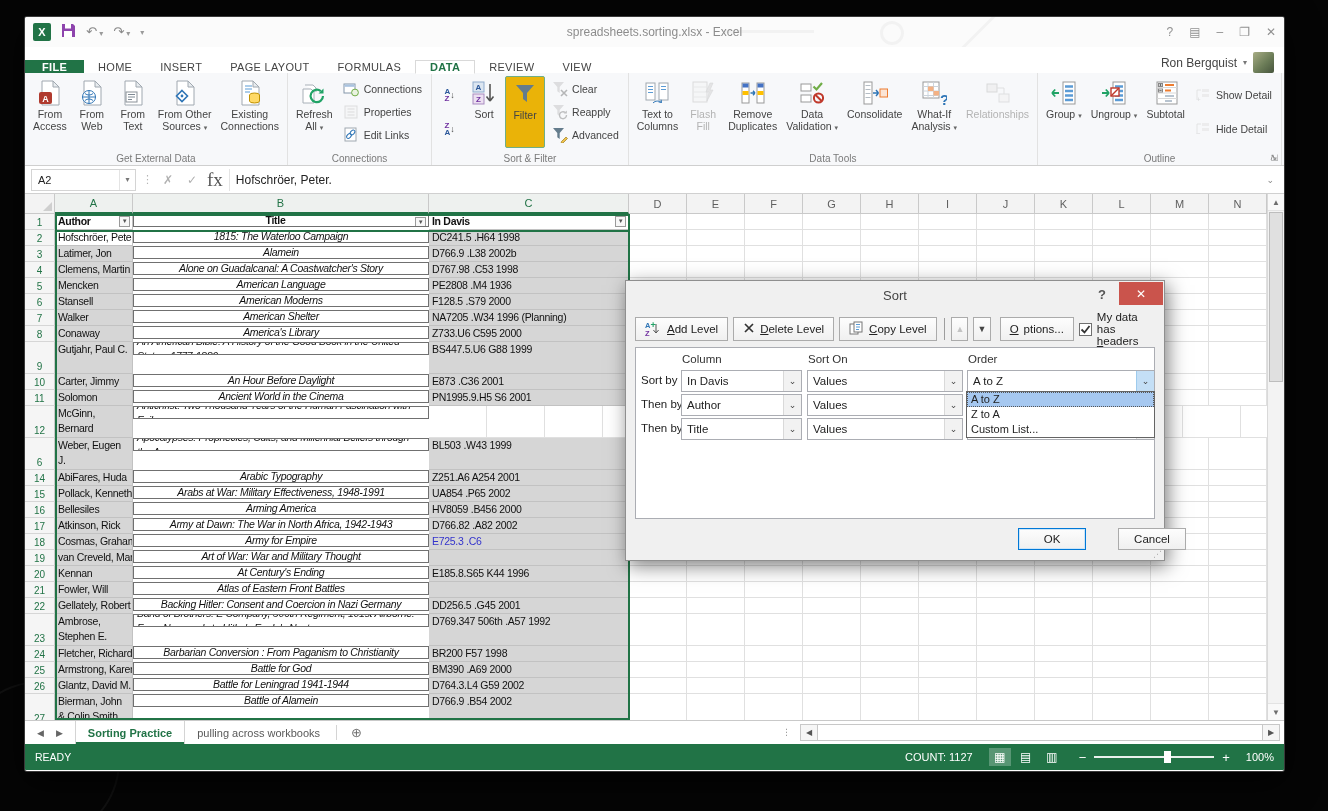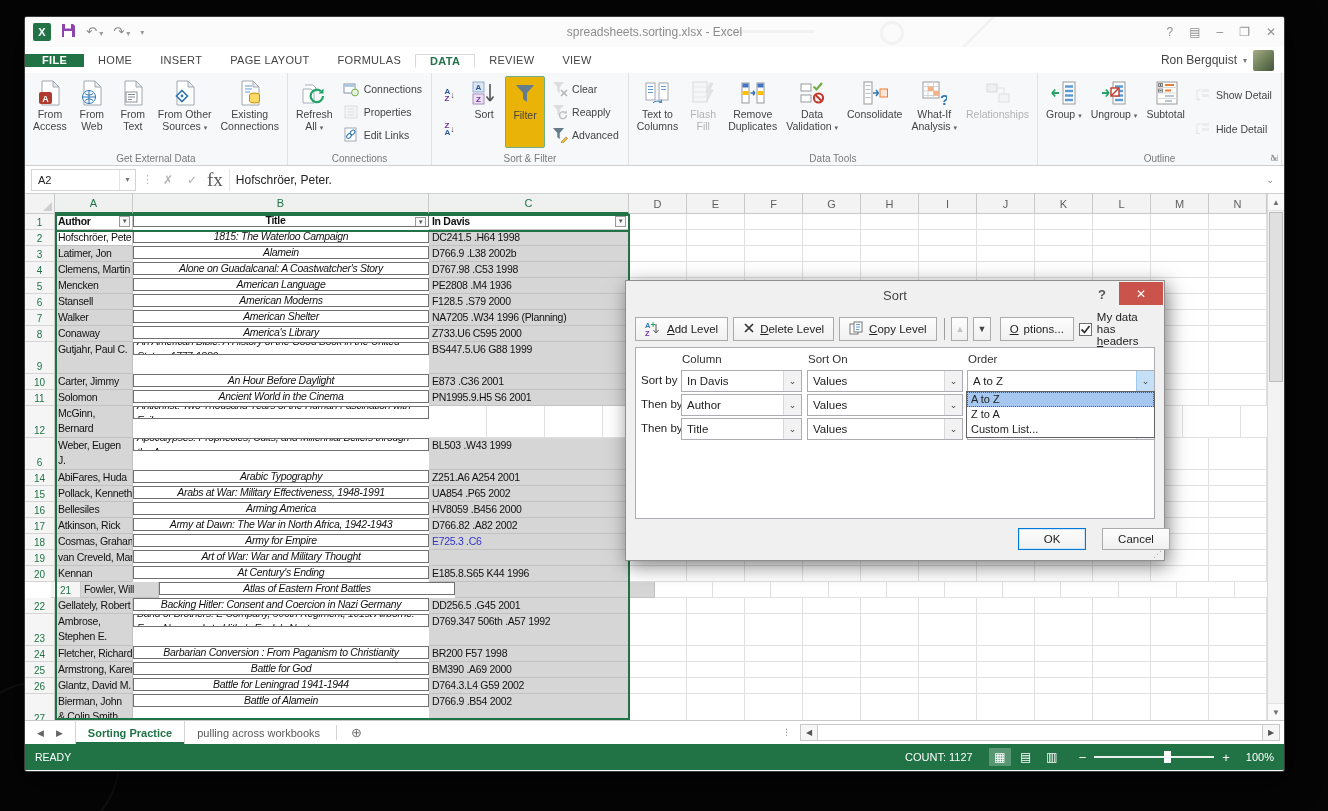--- a/index.html
+++ b/index.html
@@ -14,21 +14,21 @@
   .xl-logo{width:18px;height:18px;background:#217346;color:#fff;font-weight:bold;font-size:11px;
            display:flex;align-items:center;justify-content:center;border-radius:2px}
   .qbtn{color:#8a8a8a;font-size:13px;line-height:13px}
   .qcaret{font-size:8px;color:#9a9a9a}
   .tb-title{position:absolute;left:0;right:0;text-align:center;color:#8c8c8c;font-size:12px;pointer-events:none}
   .tb-deco{position:absolute;right:150px;top:0;width:430px;height:30px;opacity:.55;pointer-events:none;overflow:hidden}
   .tb-deco .dline{position:absolute;background:#ececec;height:3px;width:170px;transform:rotate(-45deg)}
   .tb-deco .dcirc{position:absolute;border:3px solid #ececec;border-radius:50%}
   .win-controls{margin-left:auto;display:flex;align-items:center;gap:16px;color:#909090;font-size:12px;z-index:2}
   
-  .tabrow{height:26px;background:#fff;display:flex;align-items:center;padding-left:0;position:relative;z-index:3}
+  .tabrow{height:26px;background:#fff;display:flex;align-items:flex-end;padding-left:0;position:relative;z-index:3}
   .rtab{padding:0 14px;font-size:11px;color:#444;display:flex;align-items:center;letter-spacing:.3px}
   .rtab.file{background:#217346;color:#fff;padding:0 17px;font-weight:bold}
   .rtab.active{background:#fff;color:#217346;border:1px solid #d9d9d9;border-bottom:1px solid #fff;margin-bottom:-1px;font-weight:bold}
   .account{margin-left:auto;display:flex;align-items:center;gap:6px;padding-right:10px;font-size:12px;color:#444}
   .avatar{width:21px;height:21px;border-radius:2px;background:linear-gradient(135deg,#a8ad85 0%,#6c7d58 55%,#46543c 100%)}
   
   .ribbon{height:94px;background:#f7f8fa;border-top:1px solid #d9d9d9;border-bottom:1px solid #cfcfcf;
           display:flex;align-items:stretch;position:relative;margin-top:-1px}
   .rgroup{position:relative;display:flex;flex-direction:column;padding:3px 4px 16px 4px;border-right:1px solid #e2e2e2}
   .ritems{display:flex;align-items:stretch;gap:1px;height:72px}
@@ -127,21 +127,21 @@
   .cmb-t{flex:1;padding-left:5px;font-size:11.5px;color:#222;white-space:nowrap;overflow:hidden}
   .cmb-a{width:18px;height:100%;display:flex;align-items:center;justify-content:center;color:#444;font-size:9px;
          background:#f2f2f2;border-left:1px solid #d9d9d9}
   .combo.open .cmb-a{background:#c4dff6;border-left:1px solid #9ecbed}
   .ddown{position:absolute;left:340px;top:110px;width:189px;background:#fff;border:1px solid #646464;z-index:12}
   .dopt{height:15px;line-height:15px;padding:0 4px;font-size:11px;white-space:nowrap;overflow:hidden}
   .dopt.sel{background:#a6c8f0;outline:1px dotted #555;outline-offset:-1px}
   .okbtn,.cancelbtn{position:absolute;top:247px;width:68px;height:22px;background:linear-gradient(#fdfdfd,#f0f0f0);
          border:1px solid #ababab;text-align:center;line-height:20px;font-size:11.5px}
   .okbtn{left:392px;border:1px solid #0078d7;box-shadow:inset 0 0 0 1px #cde5f7}
-  .cancelbtn{left:476px}
+  .cancelbtn{left:492px}
   .dgrip{position:absolute;right:3px;bottom:1px;color:#b0b0b0;font-size:9px;letter-spacing:-1px}
   u{text-decoration:underline}
 </style>
 </head>
 <body>
 
 <div class="deco-circle" style="right:60px;top:40px;width:120px;height:120px"></div>
 <div class="deco-circle" style="left:-40px;bottom:-30px;width:160px;height:160px"></div>
 
 <div class="window">
@@ -695,21 +695,21 @@
           <div class="cell cc"></div>
           <div class="fillc"></div>
         </div>
         <div class="grow row-s" style="height: 16px;">
           <div class="rn" style="height: 16px;">20</div>
           <div class="cell ca">Kennan</div>
           <div class="cell cb">At Century's Ending</div>
           <div class="cell cc">E185.8.S65 K44 1996</div>
           <div class="fillc"></div>
         </div>
-        <div class="grow row-s" style="height: 16px; margin-left: 26px;">
+        <div class="grow row-s" style="height: 16px;">
           <div class="rn" style="height: 16px;">21</div>
           <div class="cell ca">Fowler, Will</div>
           <div class="cell cb">Atlas of Eastern Front Battles</div>
           <div class="cell cc"></div>
           <div class="fillc"></div>
         </div>
         <div class="grow row-s" style="height: 16px;">
           <div class="rn" style="height: 16px;">22</div>
           <div class="cell ca">Gellately, Robert</div>
           <div class="cell cb">Backing Hitler: Consent and Coercion in Nazi Germany</div>

